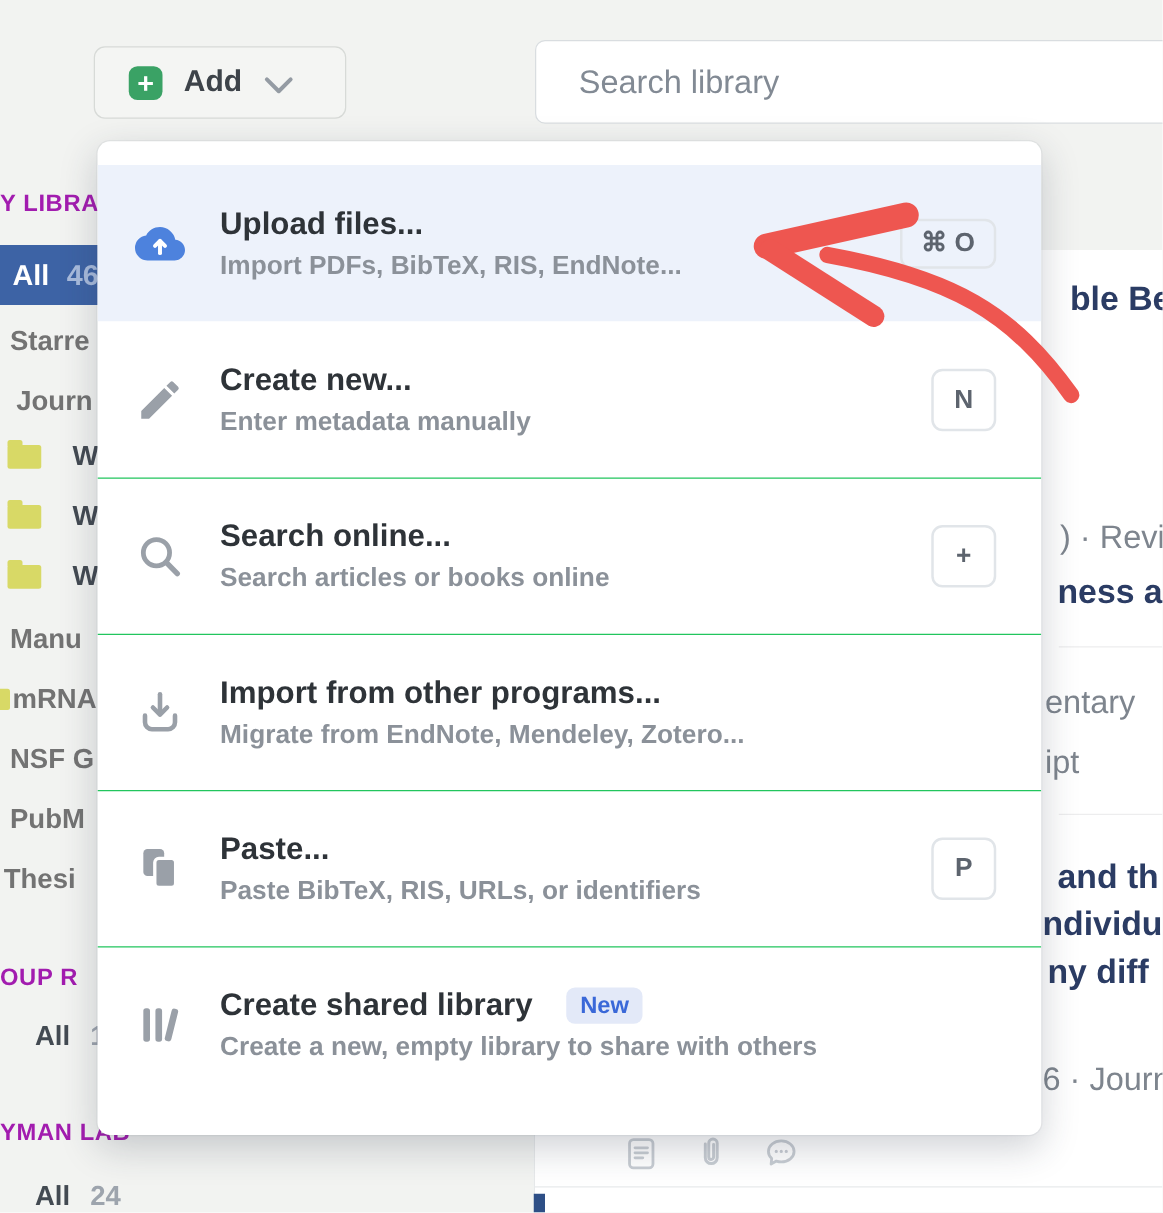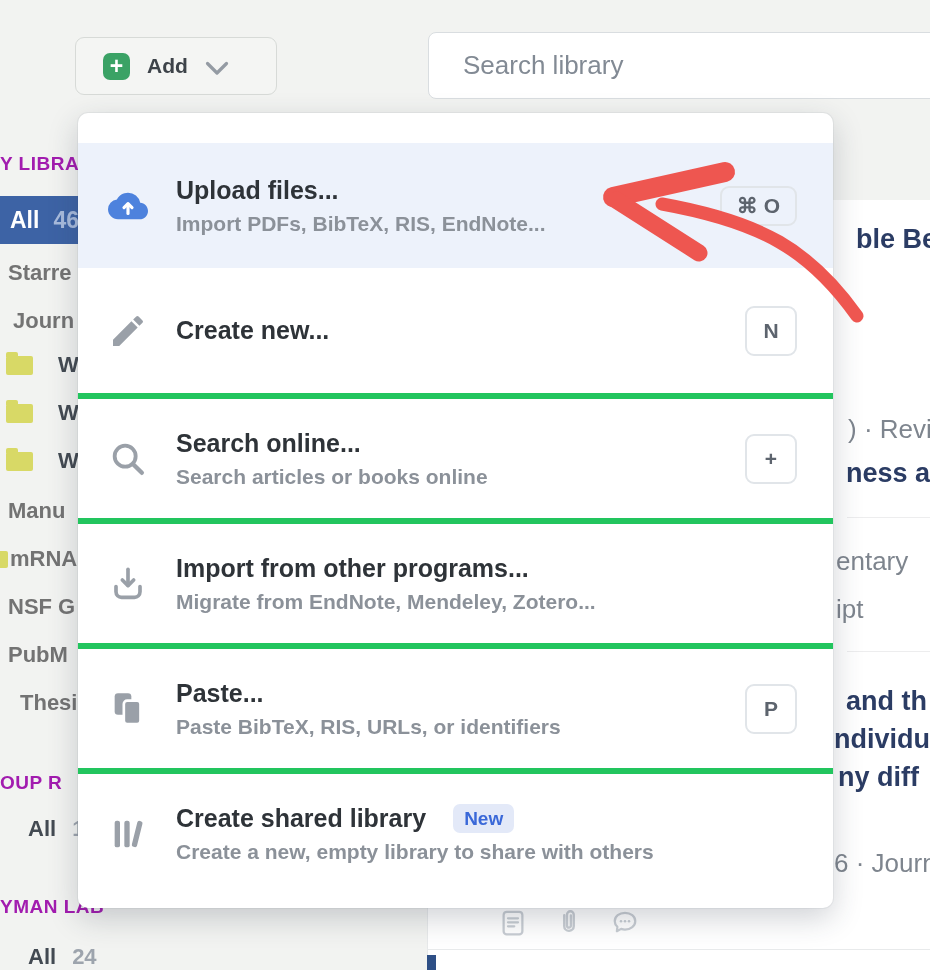--- a/index.html
+++ b/index.html
@@ -22,21 +22,21 @@
   .sel-bar { position:absolute; left:427px; top:955px; width:9px; height:15px; background:#2e4f86; }
   .paper-actions { position:absolute; top:908px; left:498px; display:flex; gap:26px; }
   .paper-actions svg { width:30px; height:30px; }
 
   
   .sb-h { position:absolute; color:#a21caf; font-weight:bold; font-size:19px; letter-spacing:.5px; white-space:nowrap; }
   .sb-h1{top:153px;left:0}.sb-h2{top:772px;left:0}.sb-h3{top:896px;left:0}
   .sb-item { position:absolute; color:#737373; font-weight:bold; font-size:22px; white-space:nowrap; }
   .sb-starred{top:260px;left:8px}.sb-journal{top:308px;left:13px}
   .sb-manu{top:498px;left:8px}.sb-mrna{top:546px;left:10px}
-  .sb-nsf{top:594px;left:8px}.sb-pubm{top:642px;left:8px}.sb-thesis{top:690px;left:20px}
+  .sb-nsf{top:594px;left:8px}.sb-pubm{top:642px;left:8px}.sb-thesis{top:690px;left:3px}
   .sb-all-row { position:absolute; left:0; top:196px; width:80px; height:48px; background:#3d63a5;
     display:flex; align-items:center; padding-left:10px; gap:14px; }
   .sb-all-row .lbl { color:#ffffff; font-weight:bold; font-size:23px; }
   .sb-all-row .cnt { color:#a8bbdc; font-weight:bold; font-size:23px; }
   .sb-all2 { position:absolute; left:28px; display:flex; gap:16px; }
   .sb-all2 .lbl { color:#434a52; font-weight:bold; font-size:22px; }
   .sb-all2 .cnt { color:#9da4ad; font-weight:bold; font-size:22px; }
   .a18{top:816px}.a24{top:944px}
   .sb-folder-row { position:absolute; left:6px; display:flex; align-items:center; }
   .w1{top:352px}.w2{top:400px}.w3{top:448px}
@@ -46,36 +46,36 @@
   .sb-folder-row .txt { margin-left:25px; color:#434a52; font-weight:bold; font-size:22px; }
   .label-chip { position:absolute; left:-4px; top:551px; width:12px; height:17px;
     background:#d8d966; border-radius:2px; }
 
   
   .add-btn { position:absolute; left:75px; top:37px; width:202px; height:58px;
     background:#f4f5f3; border:1.5px solid #d7dad7; border-radius:9px;
     display:flex; align-items:center; padding-left:27px; gap:17px; cursor:pointer; }
   .add-plus { width:27px; height:27px; background:#3aa265; border-radius:7px; color:#ffffff;
     font-size:23px; font-weight:bold; display:flex; align-items:center; justify-content:center; line-height:1; }
-  .add-label { font-size:21px; font-weight:bold; color:#3d4349; }
+  .add-label { font-size:24px; font-weight:bold; color:#3d4349; }
   .add-chevron svg { width:24px; height:15px; display:block; margin-top:4px; }
   .search-box { position:absolute; left:428px; top:32px; width:560px; height:67px;
     background:#ffffff; border:1.5px solid #d9dde0; border-radius:8px; }
   .search-box input { width:100%; height:100%; border:none; outline:none; background:transparent;
     padding-left:34px; font-size:26px; color:#5a626c; font-family:"Liberation Sans", sans-serif; }
   .search-box input::placeholder { color:#828a94; opacity:1; }
 
   
   .menu { position:absolute; left:78px; top:113px; width:755px; height:795px; background:#ffffff;
     border-radius:10px; box-shadow:0 10px 30px rgba(40,50,70,.22), 0 0 0 1px rgba(40,50,70,.05);
-    padding-top:30px; z-index:10; overflow:hidden; }
+    padding-top:19px; z-index:10; overflow:hidden; }
   .mrow { position:relative; height:125px; display:flex; align-items:center;
     padding-left:30px; padding-right:130px; cursor:pointer; }
   .mrow.hl { background:#edf2fb; }
-  .mrow.b { border-top:6px solid #22c55e; }
+  .mrow.b { border-top:1px solid #22c55e; }
   .micon { width:40px; height:40px; margin-right:28px; flex-shrink:0; }
   .micon svg { width:40px; height:40px; display:block; }
   .mtext { display:flex; flex-direction:column; gap:7px; }
   .mtitle { font-size:25px; font-weight:bold; color:#2e3338; white-space:nowrap; }
   .mtitle-row { display:flex; align-items:flex-end; gap:27px; }
   .msub { font-size:21px; font-weight:bold; color:#8b9199; white-space:nowrap; }
   .kbd { position:absolute; right:36px; top:50%; transform:translateY(-50%);
     border:2px solid #e1e5e9; border-radius:9px; color:#5d646e; font-size:21px; font-weight:bold;
     display:flex; align-items:center; justify-content:center; background:transparent; }
   .kbd.wide { height:40px; padding:0 15px; }
@@ -194,20 +194,21 @@
   </div>
 
   <div class="mrow">
     <span class="micon">
       <svg viewBox="0 0 24 24">
           <path fill="#9aa0a8" d="M3 17.25V21h3.75L17.8 9.95l-3.75-3.75L3 17.25zm17.7-10.2a1 1 0 0 0 0-1.4l-2.35-2.35a1 1 0 0 0-1.4 0l-1.85 1.85 3.75 3.75 1.85-1.85z"></path>
         </svg>
     </span>
     <span class="mtext">
       <span class="mtitle">Create new...</span>
+      <span class="msub">Enter metadata manually</span>
     </span>
     <span class="kbd sq">N</span>
   </div>
 
   <div class="mrow b">
     <span class="micon">
       <svg viewBox="0 0 24 24" fill="none" stroke="#9aa0a8" stroke-linecap="round">
           <circle cx="10.3" cy="10.3" r="6.3" stroke-width="2.3"></circle>
           <path d="M15.1 15.1L20.3 20.3" stroke-width="2.6"></path>
         </svg>

